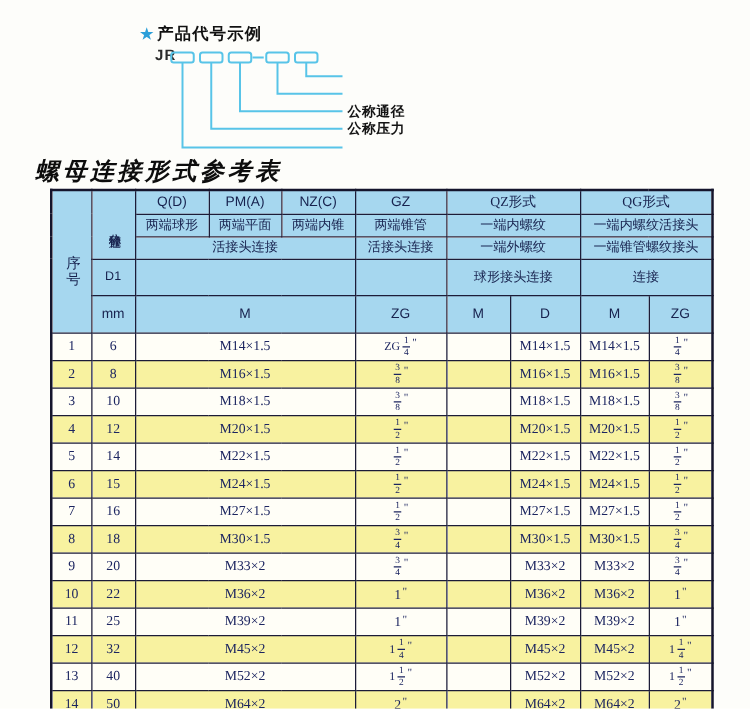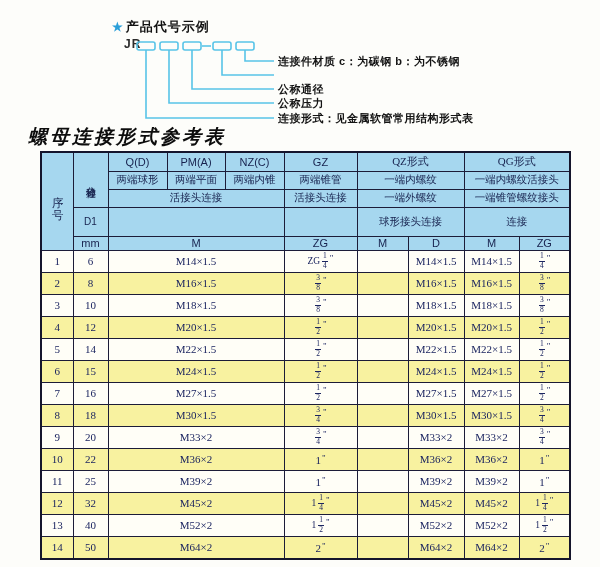--- a/index.html
+++ b/index.html
@@ -17,21 +17,21 @@
   
   .tbl-title{position:absolute;left:28px;top:124px;font-size:19px;font-weight:bold;font-style:italic;
              color:#0d0d0d;letter-spacing:3px;font-family:"Liberation Serif",serif;white-space:nowrap;}
   
   table.ref{position:absolute;left:40px;top:151px;border-collapse:collapse;table-layout:fixed;
             width:529px;font-family:"Liberation Serif",serif;}
   table.ref th,table.ref td{border:1px solid #1c1c38;padding:0;text-align:center;vertical-align:middle;
             overflow:hidden;white-space:nowrap;}
   table.ref{border:2px solid #15152c;}
   thead th{background:#a6d7ef;color:#17224e;font-weight:normal;}
-  tr.h1{height:19px;} tr.h2{height:18px;} tr.h3{height:18px;} tr.h4{height:29px;} tr.h5{height:14px;margin-left:40px;}
+  tr.h1{height:19px;} tr.h2{height:18px;} tr.h3{height:18px;} tr.h4{height:29px;} tr.h5{height:30px;margin-left:40px;}
   tr.h1 th{font-size:11px;}
   tr.h2 th,tr.h3 th,tr.h4 th{font-size:10.5px;font-family:"Liberation Sans",sans-serif;}
   tr.h1 th.lat,tr.h5 th{font-size:11px;font-family:Liberation Sans, sans-serif;}
   tr.h4 th.sm{font-size:10px;font-family:Liberation Sans, sans-serif;}
   .vseq{writing-mode:vertical-rl;text-orientation:upright;letter-spacing:14px;font-size:11.5px;
         margin:0 auto;font-family:"Liberation Sans",sans-serif;}
   .vdn{writing-mode:vertical-rl;text-orientation:upright;letter-spacing:1px;font-size:10px;
        margin:0 auto;font-family:"Liberation Sans",sans-serif;}
   tbody td{height:21px;font-size:11px;color:#1c2560;background:#fffef7;}
   tbody tr.alt td{background:#f8f2a0;}
@@ -61,24 +61,22 @@
       <rect x="213" y="42" width="18" height="8" rx="2"></rect>
       <rect x="236" y="42" width="18" height="8" rx="2"></rect>
       <polyline points="245,50 245,61 274,61"></polyline>
       <polyline points="222,50 222,75 274,75"></polyline>
       <polyline points="192,50 192,89 274,89"></polyline>
       <polyline points="169,50 169,103 274,103"></polyline>
       <polyline points="146,50 146,118 274,118"></polyline>
     </g>
   </svg>
 
-  <div class="pc-label" style="top:61px">连接件材质  c：为碳钢  b：为不锈钢</div>
   <div class="pc-label" style="top:89px">公称通径</div>
   <div class="pc-label" style="top:103px">公称压力</div>
-  <div class="pc-label" style="top:118px">连接形式：见金属软管常用结构形式表</div>
 
   <div class="tbl-title">螺母连接形式参考表</div>
 
   <table class="ref">
     <colgroup>
       <col style="width:32px">
         <col style="width:35px">
       <col style="width:59px">
         <col style="width:58px">
         <col style="width:59px">

